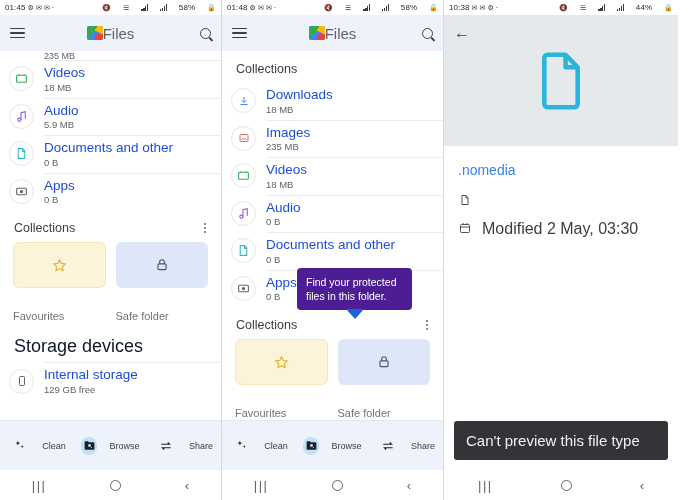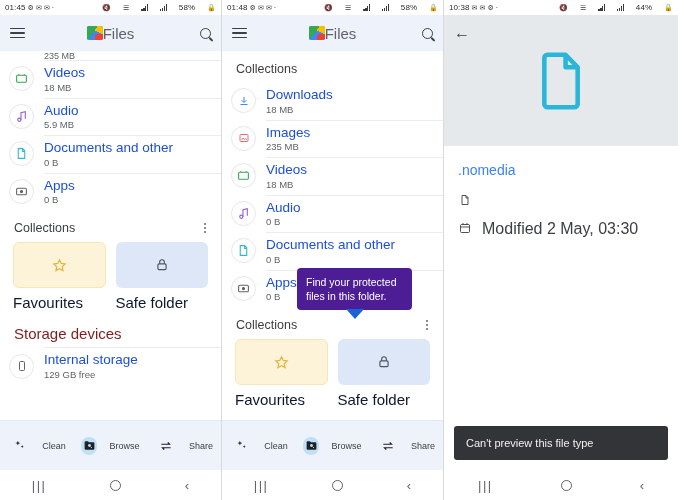--- a/index.html
+++ b/index.html
@@ -82,23 +82,23 @@
   .coll-head { display: flex; align-items: center; justify-content: space-between; padding: 10px 12px 6px 14px; }
   .coll-head .section-title { padding: 0; }
   .kebab { display: flex; flex-direction: column; gap: 1.6px; cursor: pointer; padding: 3px; }
   .kebab i { width: 2.4px; height: 2.4px; border-radius: 50%; background: #5f6368; display: block; }
 
   .cards { display: flex; gap: 10px; padding: 0 13px; }
   .card-wrap { flex: 1; }
   .card { height: 46px; border-radius: 6px; display: flex; align-items: center; justify-content: center; }
   .card.fav { background: #fdf3d8; border: 1px solid #f7e6b8; }
   .card.safe { background: #dde7f8; }
-  .card-label { font-size: 15px; color: #0f172a; margin-top: 6px; }
-
-  .storage-title { font-size: 15px; color: #7f1d1d; padding: 14px 14px 5px; }
+  .card-label { font-size: 11px; color: #737373; margin-top: 22px; }
+
+  .storage-title { font-size: 18px; color: #0f172a; padding: 14px 14px 5px; }
 
   
   .botnav {
     position: absolute; left: 0; right: 0; bottom: 30px; height: 50px;
     background: #eef3fb; display: flex; align-items: center; justify-content: space-around;
     border-top: 1px solid #e3e9f3;
   }
   .nav-item { display: flex; flex-direction: row; align-items: center; gap: 12px; cursor: pointer; width: 58px; }
   .nav-pill { height: 18px; width: 40px; display:flex; align-items:center; justify-content:center; border-radius: 9px; }
   .nav-pill.sel { background: #bfe0f5; }
@@ -132,21 +132,21 @@
   .back-arrow { position: absolute; left: 10px; top: 10px; font-size: 16px; color: #3c4043; cursor: pointer; line-height: 1; }
   .file-title { font-size: 14px; color: #3b82f6; padding: 16px 14px 0; }
   .meta-row { display: flex; gap: 10px; padding: 14px 14px 0 14px; }
   .meta-ic { flex: 0 0 14px; display: flex; justify-content: center; padding-top: 2px; }
   .meta-body { display: flex; flex-direction: column; }
   .meta-main { font-size: 10.5px; color: #3c4043; line-height: 1.35; }
   .meta-sub { font-size: 9px; color: #5f6368; margin-top: 2px; }
   .meta-line { font-size: 16px; color: #3c4043; }
   .snackbar {
     position: absolute; left: 10px; right: 10px; bottom: 40px; background: #333437;
-    color: #f1f1f1; font-size: 11px; padding: 11px 12px; border-radius: 3px;
+    color: #f1f1f1; font-size: 15px; padding: 11px 12px; border-radius: 3px;
   }
   .p3 .sysnav { background: #fff; }
 </style>
 </head>
 <body>
 
 <div class="screens">
 
   <div class="panel p1">
     <div class="statusbar">

